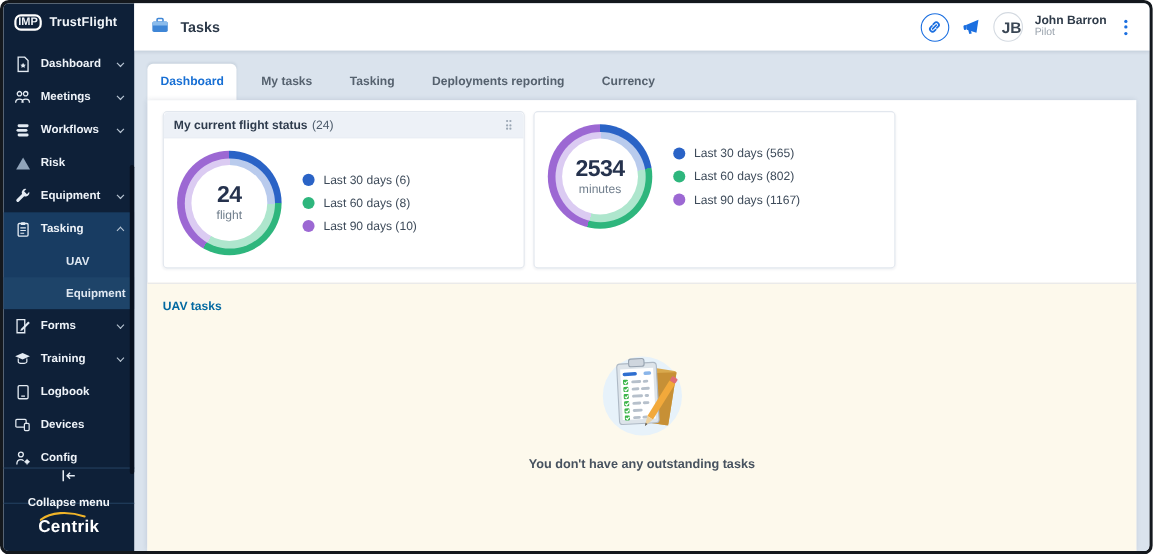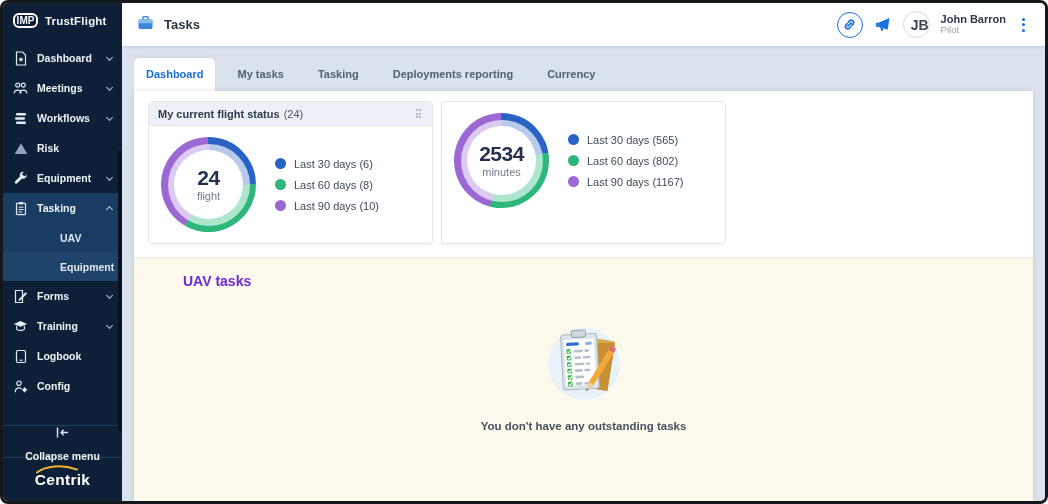--- a/index.html
+++ b/index.html
@@ -38,38 +38,38 @@
   .user-role{font-size:9.5px;color:#9aa3ad;}
   .kebab{display:flex;flex-direction:column;gap:2.5px;padding:2px 5px;cursor:pointer;}
   .kebab i{width:3px;height:3px;border-radius:50%;background:#1b6fe0;}
 
   .tabstrip{padding:12px 12px 0;display:flex;flex:none;}
   .tab{padding:10px 12px 11px;font-size:11px;font-weight:bold;color:#55616e;cursor:pointer;margin-right:10px;white-space:nowrap;}
   .tab.active{background:#fff;color:#176fd4;border-radius:5px 5px 0 0;box-shadow:0 -1px 2px rgba(25,45,75,.08);}
 
   .panel{margin:0 12px;background:#fff;flex:1;display:flex;flex-direction:column;min-height:0;box-shadow:0 0 5px rgba(30,50,80,.15);}
   .cards{display:flex;gap:8px;padding:10px 14px 13px;flex:none;}
-  .card{width:285px;border:1px solid #e2e7ee;border-radius:4px;background:#fff;box-shadow:0 1px 2px rgba(30,50,80,.06);}
+  .card{width:329px;border:1px solid #e2e7ee;border-radius:4px;background:#fff;box-shadow:0 1px 2px rgba(30,50,80,.06);}
   .card-header{background:#edf1f7;border-bottom:1px solid #e2e7ee;border-radius:4px 4px 0 0;padding:5px 9px;display:flex;align-items:center;font-size:11px;color:#2e3b4d;}
   .card-title{font-weight:bold;}
   .card-count{color:#4c5a6a;margin-left:4px;}
   .drag-handle{margin-left:auto;display:grid;grid-template-columns:repeat(2,2px);grid-auto-rows:2px;gap:1.5px;cursor:grab;padding:2px;}
   .drag-handle i{background:#9aa6b4;border-radius:50%;}
   .card-body{display:flex;align-items:center;padding:11px 12px;gap:19px;}
   .donut{width:95px;height:95px;border-radius:50%;position:relative;flex:none;}
   .donut .mid{position:absolute;inset:6.5px;border-radius:50%;}
   .donut .hole{position:absolute;inset:13px;background:#fff;border-radius:50%;display:flex;flex-direction:column;align-items:center;justify-content:center;}
   .donut .val{font-size:21px;font-weight:bold;color:#25324d;line-height:1;letter-spacing:-.5px;}
   .donut .unit{font-size:11px;color:#707e8c;margin-top:2px;}
   .legend{display:flex;flex-direction:column;gap:9px;font-size:11px;color:#3e4b5a;}
   .legend-row{display:flex;align-items:center;gap:8px;}
   .legend-dot{width:11px;height:11px;border-radius:50%;flex:none;}
 
   .tasks-section{flex:1;background:#fdf9ec;border-top:1px solid #e5e7e9;padding:15px 14px;min-height:0;}
-  .tasks-title{font-size:14px;font-weight:bold;color:#6d28d9;margin-left:35px;}
+  .tasks-title{font-size:11px;font-weight:bold;color:#0369a1;}
   .empty{display:flex;flex-direction:column;align-items:center;margin-top:34px;}
   .empty-text{margin-top:15px;font-size:11.5px;font-weight:bold;color:#47525f;}
 </style>
 </head>
 <body>
 
 <div class="frame">
 
   <aside class="sidebar">
     <div class="logo-row">
@@ -169,20 +169,29 @@
         <span class="chev"></span>
       </div>
       <div class="nav-item">
         <span class="ico">
             <svg width="14" height="15" viewBox="0 0 14 15">
               <rect x="2.5" y="1.5" width="9" height="12" rx="1.2" stroke="#e4ebf3" fill="none" stroke-width="1.2"></rect>
               <path d="M5.3 11.2h3.4" stroke="#e4ebf3" stroke-width="1.1"></path>
             </svg>
           </span>
         <span>Logbook</span>
+      </div>
+      <div class="nav-item">
+        <span class="ico">
+            <svg width="16" height="14" viewBox="0 0 16 14">
+              <rect x="1.5" y="2" width="10" height="7.5" rx="1" stroke="#e4ebf3" fill="none" stroke-width="1.2"></rect>
+              <rect x="9.8" y="5.8" width="4.6" height="7" rx="1" fill="#0e2038" stroke="#e4ebf3" stroke-width="1.2"></rect>
+            </svg>
+          </span>
+        <span>Devices</span>
       </div>
       <div class="nav-item">
         <span class="ico">
             <svg width="15" height="15" viewBox="0 0 15 15">
               <circle cx="6" cy="4.2" r="2.2" stroke="#e4ebf3" fill="none" stroke-width="1.2"></circle>
               <path d="M2.3 13.2c0-2.7 1.6-4.3 3.7-4.3 1 0 1.9.4 2.5 1.1" stroke="#e4ebf3" fill="none" stroke-width="1.2"></path>
               <circle cx="11.6" cy="10.8" r="1.9" fill="#e4ebf3"></circle>
               <path d="M11.6 8.2v5.2M9 10.8h5.2" stroke="#e4ebf3" stroke-width=".9"></path>
             </svg>
           </span>

